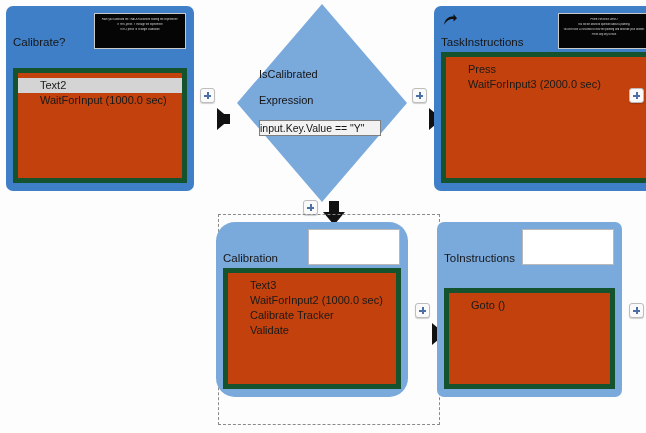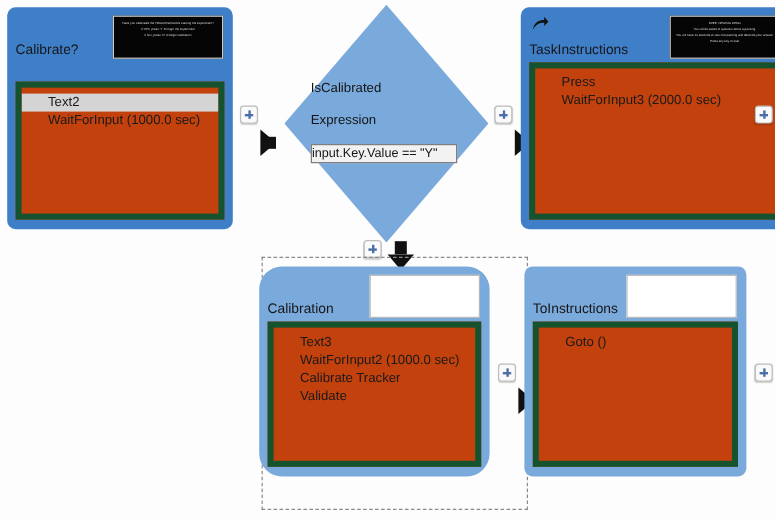--- a/index.html
+++ b/index.html
@@ -265,21 +265,21 @@
       <div class="row">Calibrate Tracker</div>
       <div class="row">Validate</div>
     </div>
   </div>
 
   <div class="plus-btn" style="left:415px; top:303px;"></div>
   <div class="arrow-r" style="left:432px; top:323px;">
       <span class="tail"></span>
     </div>
 
-  <div class="node light" style="left:437px; top:222px; width:185px; height:175px;">
+  <div class="node light" style="left:437px; top:222px; width:185px; height:175px;gap:20px;">
     <div class="node-head">
       <div class="node-title">ToInstructions</div>
       <div class="preview white"></div>
     </div>
     <div class="body-list">
       <div class="row">Goto ()</div>
     </div>
   </div>
 
   <div class="plus-btn" style="left:629px; top:303px;"></div>

